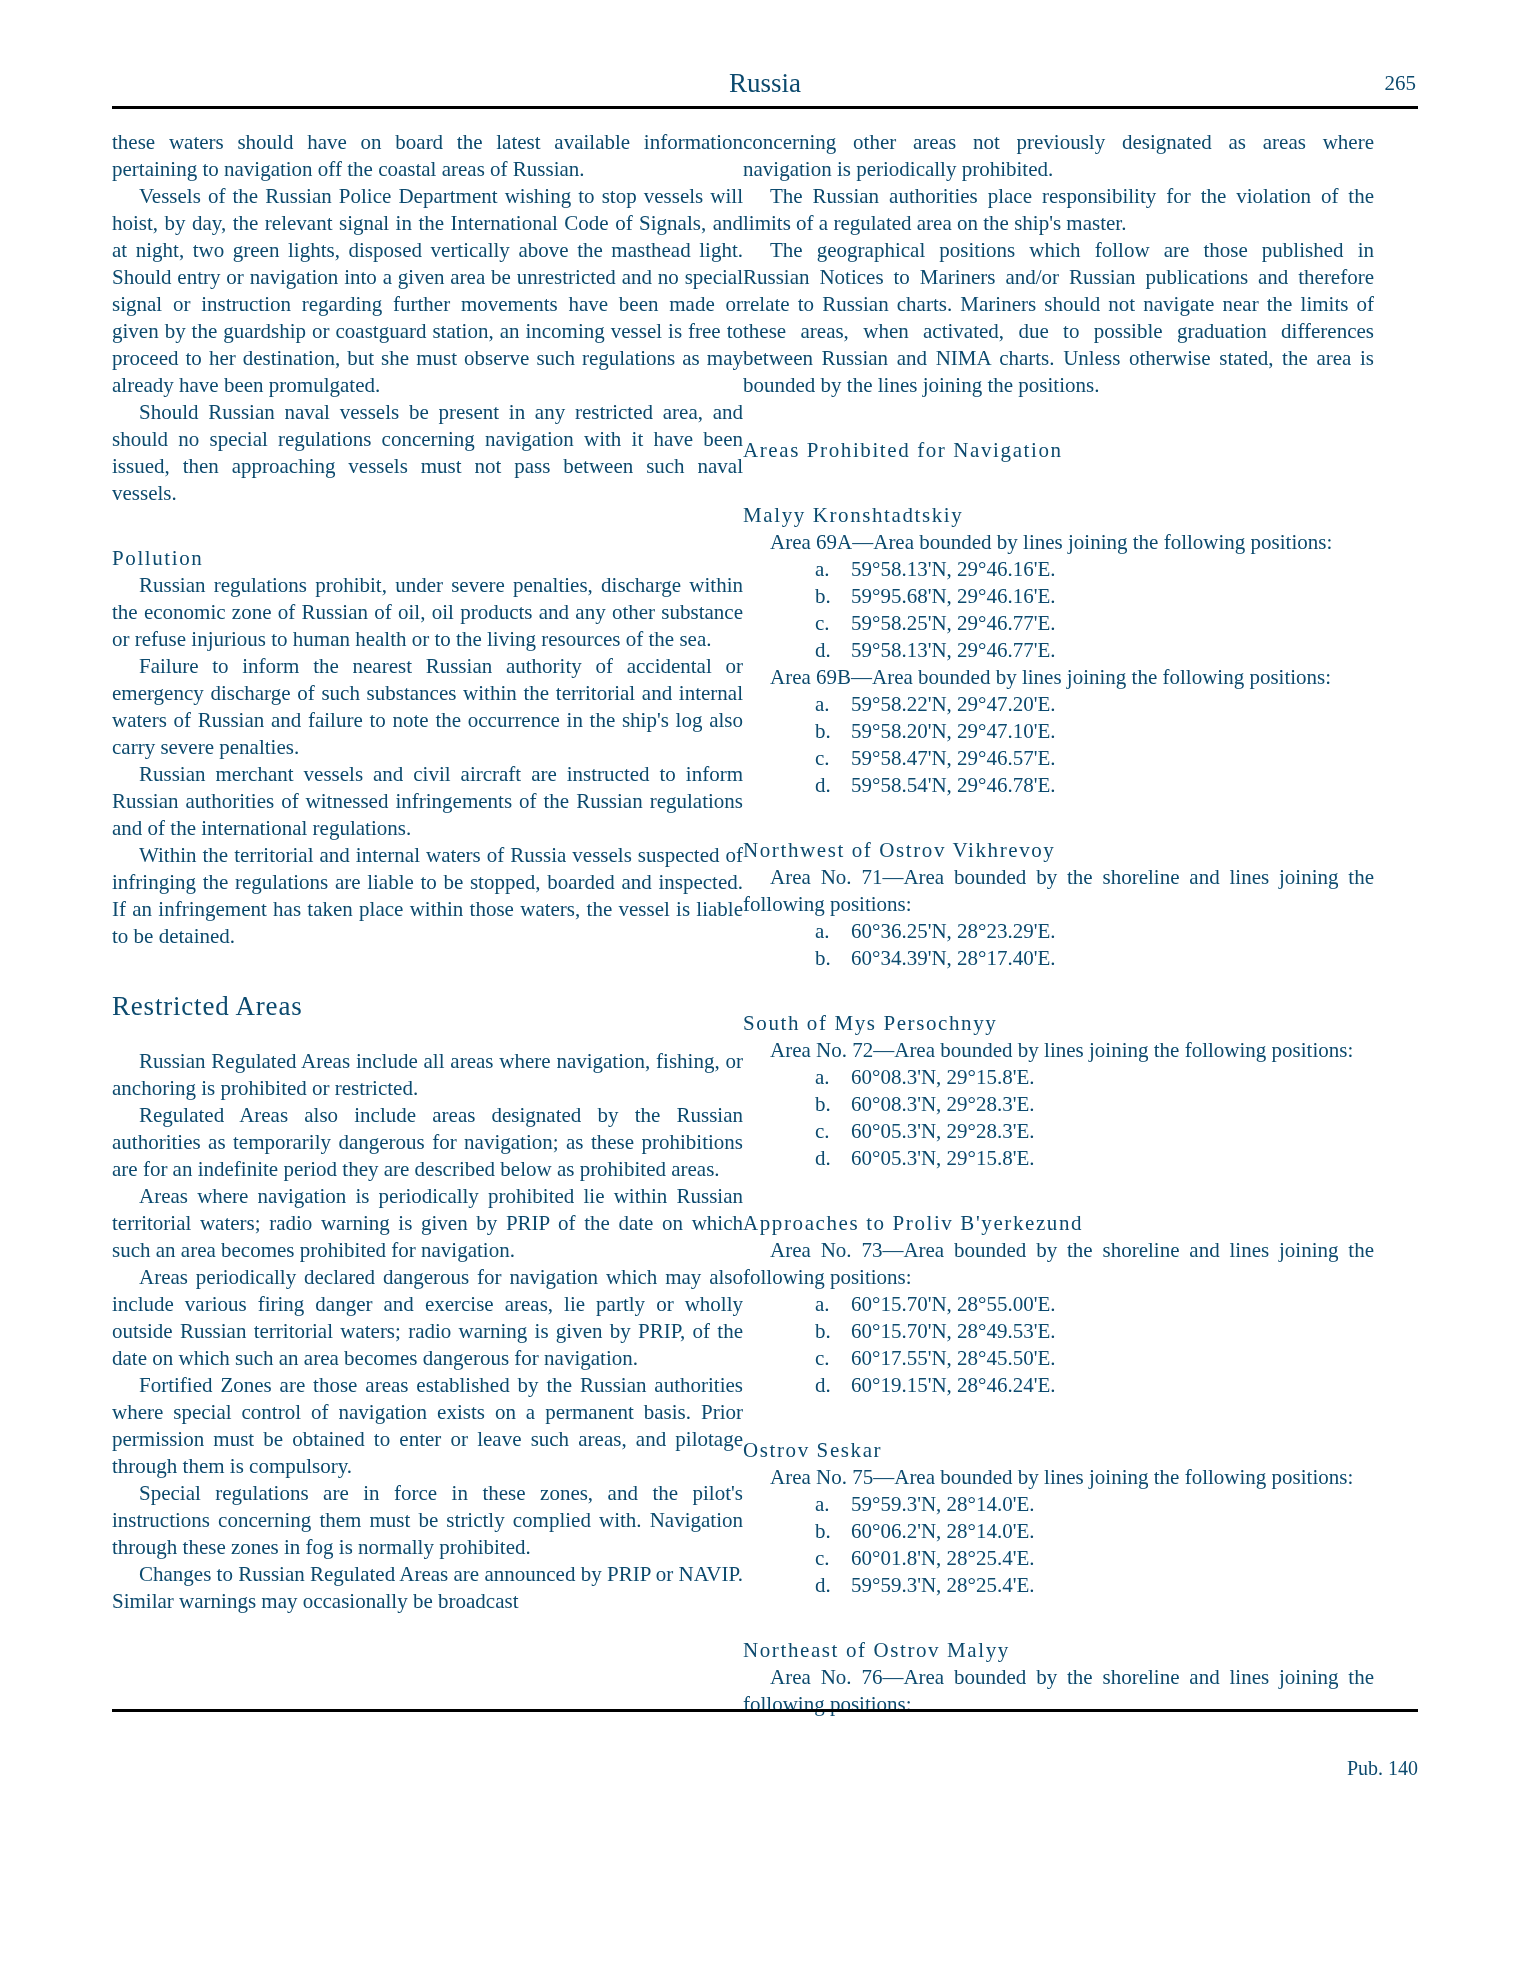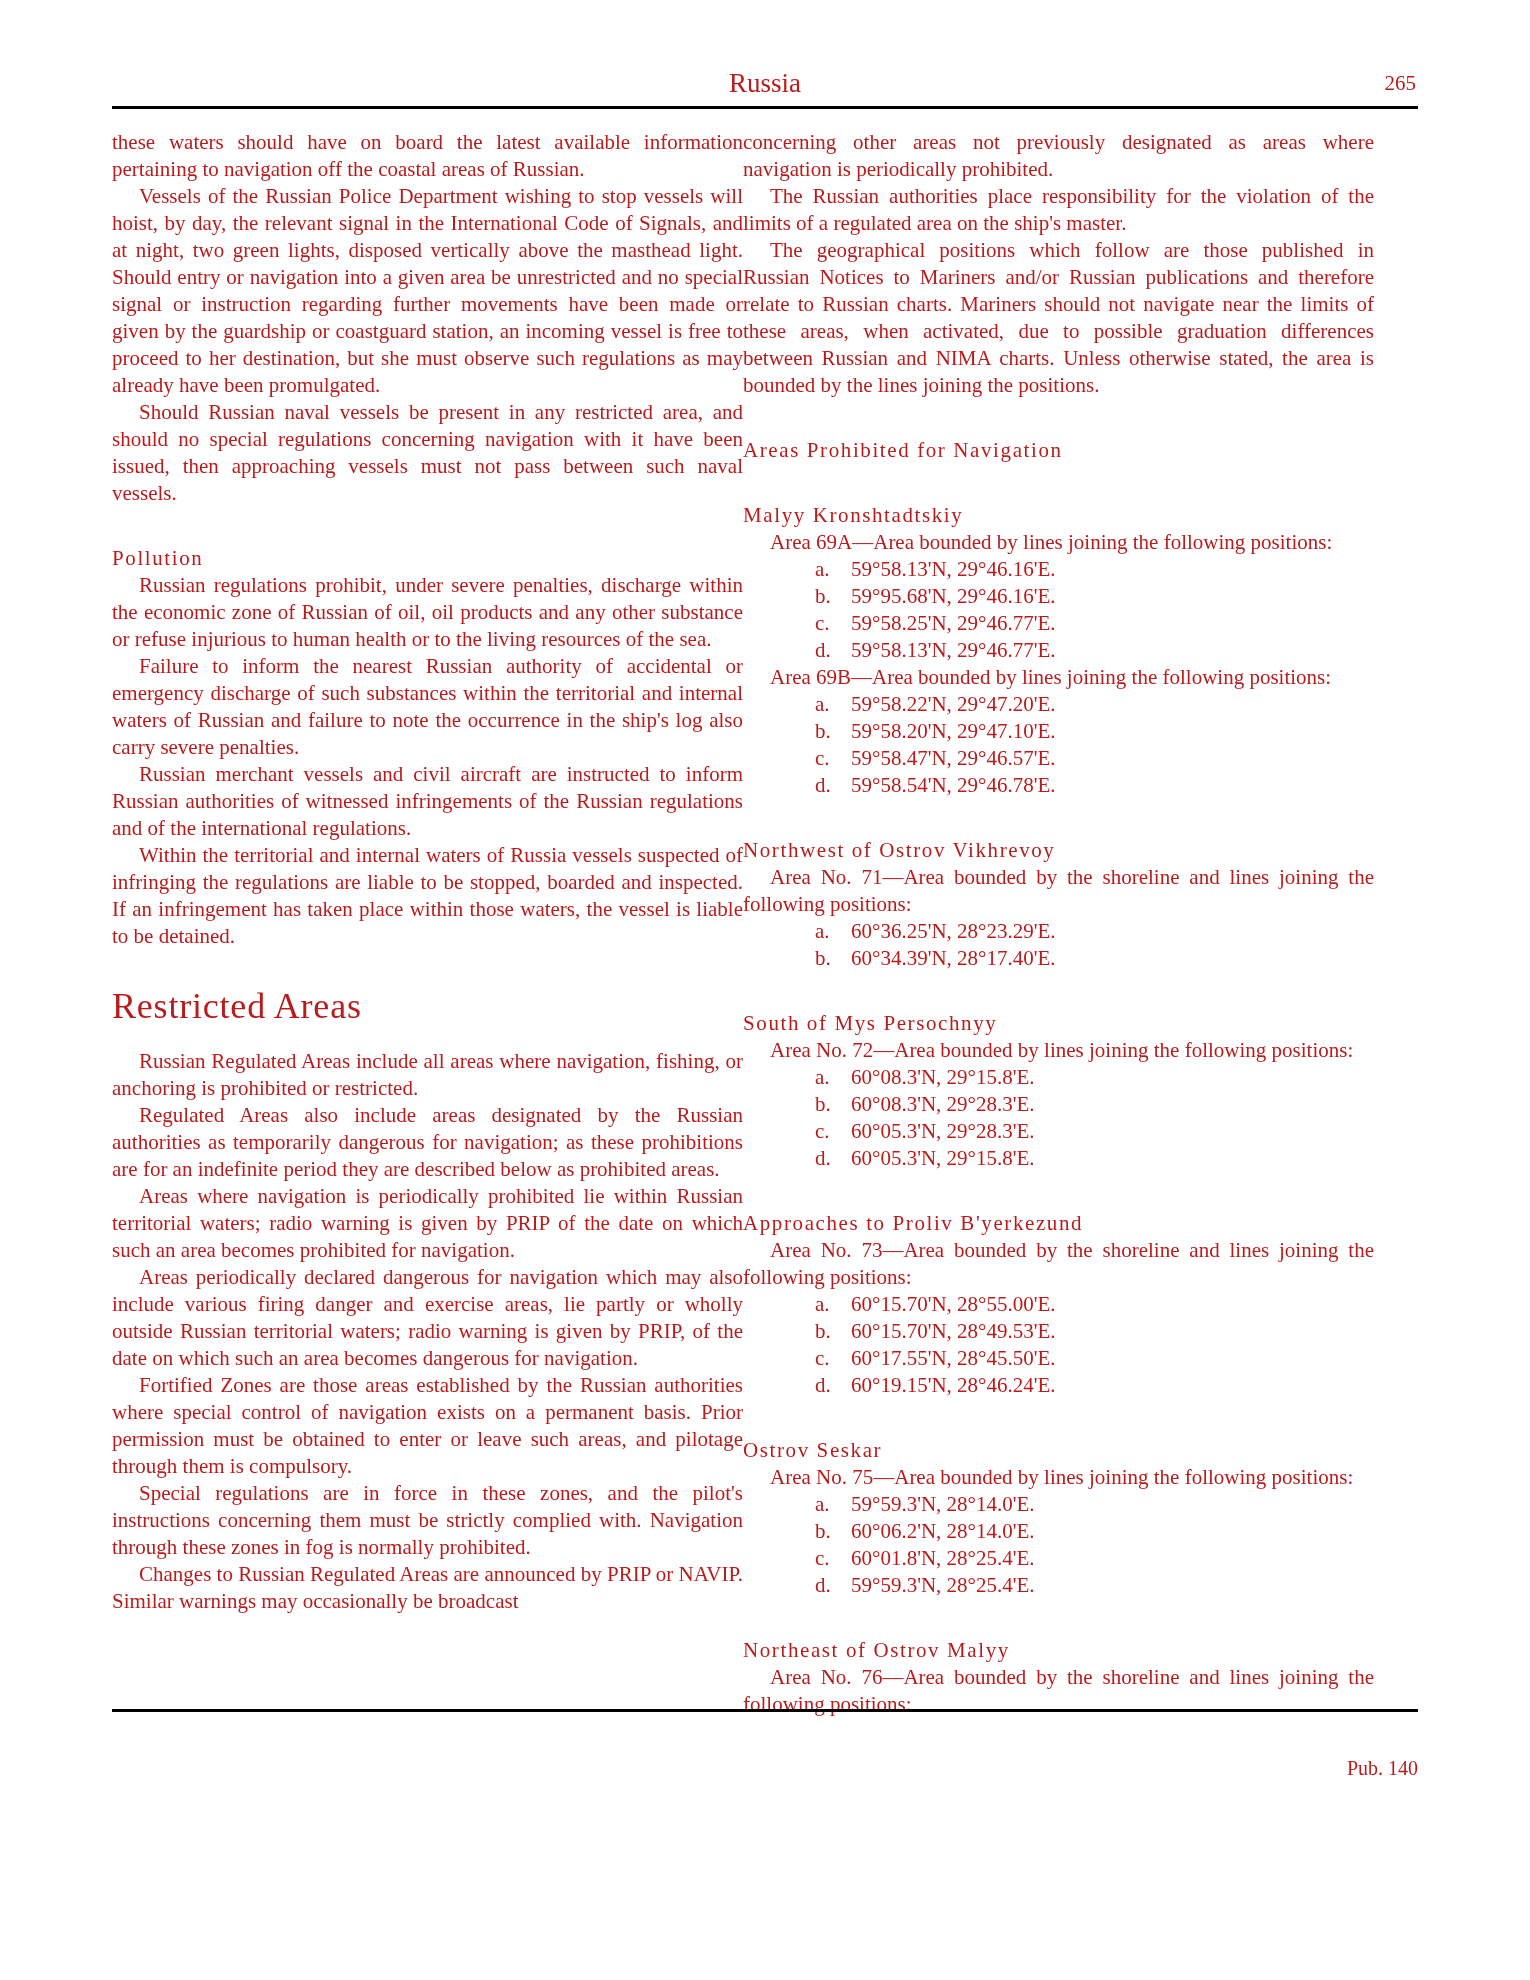--- a/index.html
+++ b/index.html
@@ -7,21 +7,21 @@
     padding: 0;
     background: #ffffff;
   }
   .page {
     position: relative;
     width: 1530px;
     height: 1836px;
     box-sizing: border-box;
     padding: 62px 112px 0 112px;
     background: #ffffff;
-    color: #b91c1c;
+    color: #0c4a6e;
     font-family: "Liberation Serif", serif;
   }
   .page-header {
     position: relative;
     height: 42px;
   }
   .header-title {
     display: block;
     text-align: center;
     font-size: 27px;
@@ -57,21 +57,21 @@
   }
   h3.sidehead {
     margin: 38px 0 0 0;
     font-size: 21px;
     font-weight: 400;
     letter-spacing: 1.6px;
     line-height: 27px;
   }
   h2.section-heading {
     margin: 40px 0 26px 0;
-    font-size: 36px;
+    font-size: 27px;
     font-weight: 400;
     letter-spacing: 0.8px;
     line-height: 32px;
   }
   .coord-list {
     margin: 0;
   }
   .coord-item {
     padding-left: 72px;
     line-height: 27px;

